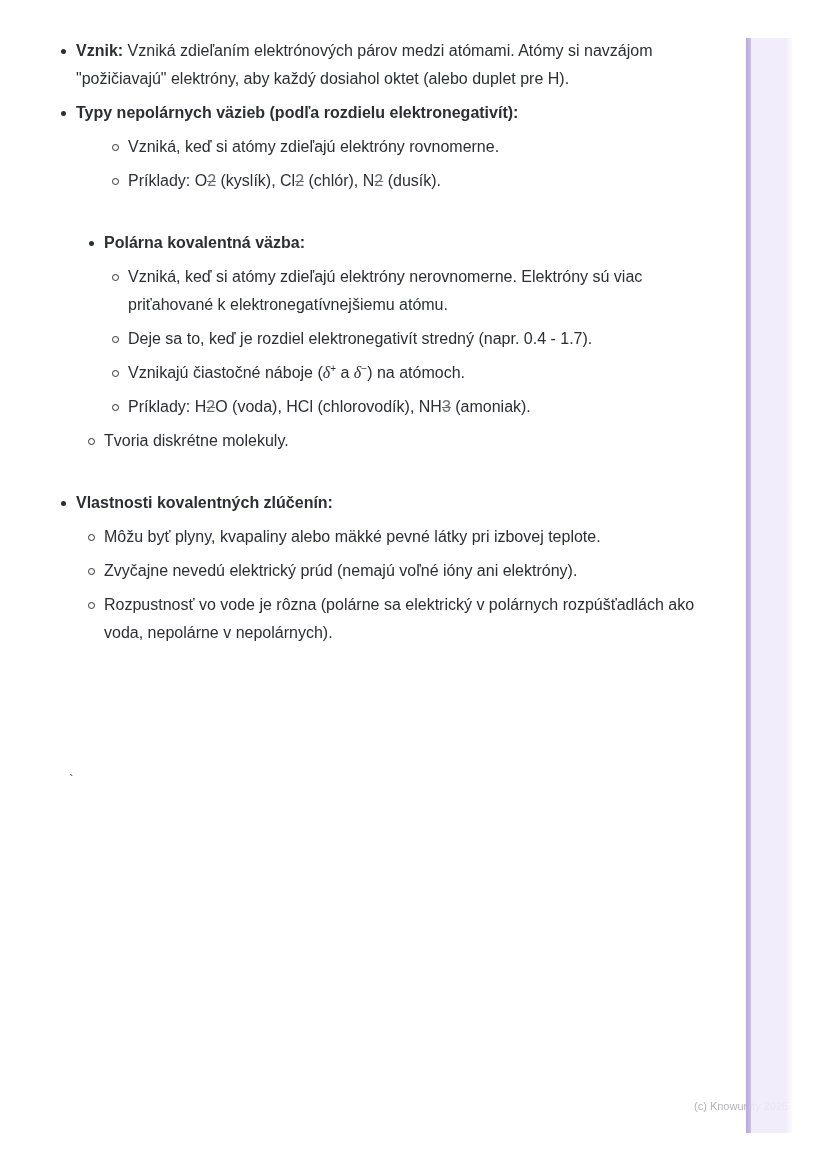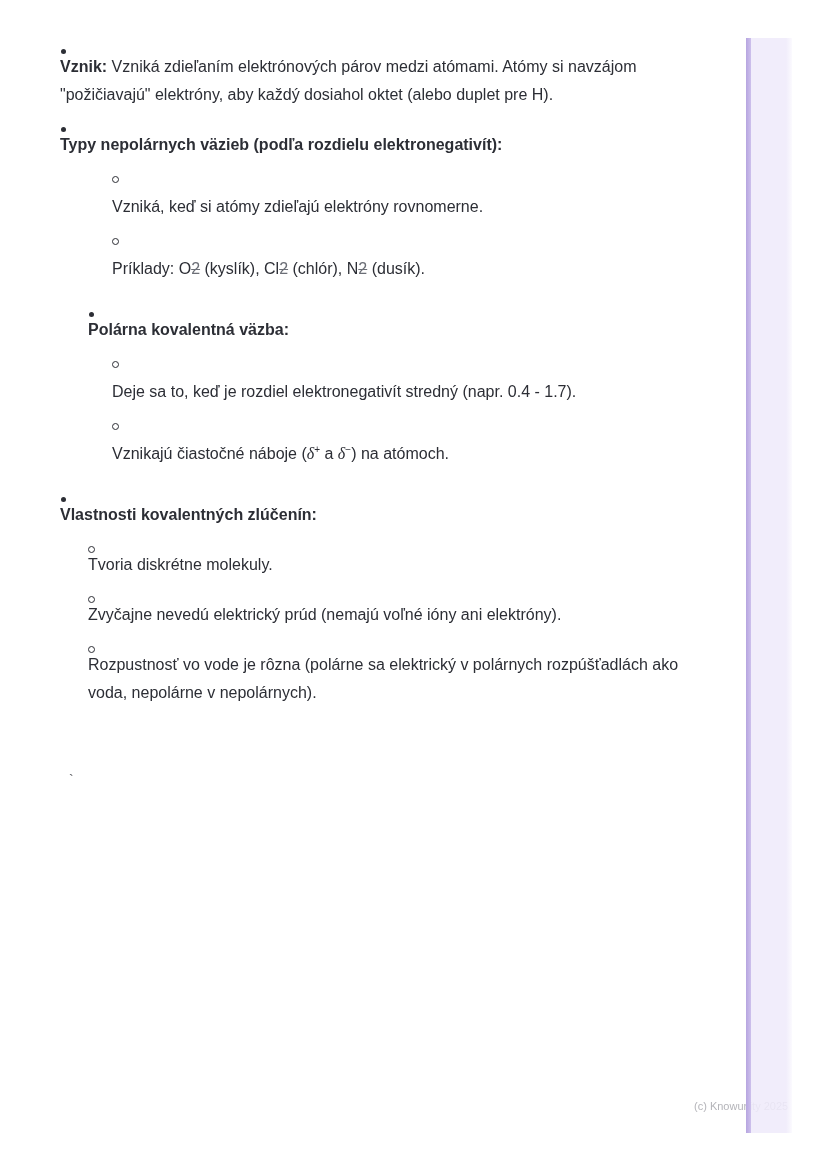--- a/index.html
+++ b/index.html
@@ -11,25 +11,25 @@
     position:relative;
     overflow:hidden;
   }
   .doc{
     position:absolute;
     left:60px; top:31px;
     width:658px;
     font-size:16px;
     line-height:28px;
   }
-  .item{display:flex; margin-top:6px;flex-direction:column;}
-  .item.gap-lg{margin-top:17px;}
+  .item{display:flex; margin-top:6px;}
+  .item.gap-lg{margin-top:34px;}
   .item.lvl1{margin-left:0;}
   .item.lvl2{margin-left:28px;}
-  .item.lvl3{margin-left:52px;gap:12px;}
+  .item.lvl3{margin-left:52px;}
   .marker{
     flex:0 0 16px;
     position:relative;
   }
   .marker.disc::before{
     content:"";
     position:absolute; left:1px; top:12px;
     width:5px; height:5px; border-radius:50%;
     background:#2c2e35;
   }
@@ -91,33 +91,45 @@
     <div class="item lvl3">
       <span class="marker circle"></span>
       <div class="content"><span>Príklady: O</span><span class="seg-s">2</span><span> (kyslík), Cl</span><span class="seg-s">2</span><span> (chlór), N</span><span class="seg-s">2</span><span> (dusík).</span></div>
     </div>
     <div class="item lvl2 gap-lg">
       <span class="marker disc"></span>
       <div class="content"><span class="seg-b">Polárna kovalentná väzba:</span></div>
     </div>
     <div class="item lvl3">
       <span class="marker circle"></span>
+      <div class="content"><span>Vzniká, keď si atómy zdieľajú elektróny nerovnomerne. Elektróny sú viac priťahované k elektronegatívnejšiemu atómu.</span></div>
+    </div>
+    <div class="item lvl3">
+      <span class="marker circle"></span>
       <div class="content"><span>Deje sa to, keď je rozdiel elektronegativít stredný (napr. 0.4 - 1.7).</span></div>
     </div>
     <div class="item lvl3">
       <span class="marker circle"></span>
       <div class="content"><span>Vznikajú čiastočné náboje (</span><span class="seg-i">δ</span><span class="seg-sup">+</span><span> a </span><span class="seg-i">δ</span><span class="seg-sup">−</span><span>) na atómoch.</span></div>
+    </div>
+    <div class="item lvl3">
+      <span class="marker circle"></span>
+      <div class="content"><span>Príklady: H</span><span class="seg-s">2</span><span>O (voda), HCl (chlorovodík), NH</span><span class="seg-s">3</span><span> (amoniak).</span></div>
+    </div>
+    <div class="item lvl2">
+      <span class="marker circle"></span>
+      <div class="content"><span>Tvoria diskrétne molekuly.</span></div>
     </div>
     <div class="item lvl1 gap-lg">
       <span class="marker disc"></span>
       <div class="content"><span class="seg-b">Vlastnosti kovalentných zlúčenín:</span></div>
     </div>
     <div class="item lvl2">
       <span class="marker circle"></span>
-      <div class="content"><span>Tvoria diskrétne molekuly.</span></div>
+      <div class="content"><span>Môžu byť plyny, kvapaliny alebo mäkké pevné látky pri izbovej teplote.</span></div>
     </div>
     <div class="item lvl2">
       <span class="marker circle"></span>
       <div class="content"><span>Zvyčajne nevedú elektrický prúd (nemajú voľné ióny ani elektróny).</span></div>
     </div>
     <div class="item lvl2">
       <span class="marker circle"></span>
       <div class="content"><span>Rozpustnosť vo vode je rôzna (polárne sa elektrický v polárnych rozpúšťadlách ako voda, nepolárne v nepolárnych).</span></div>
     </div>
   </div>

